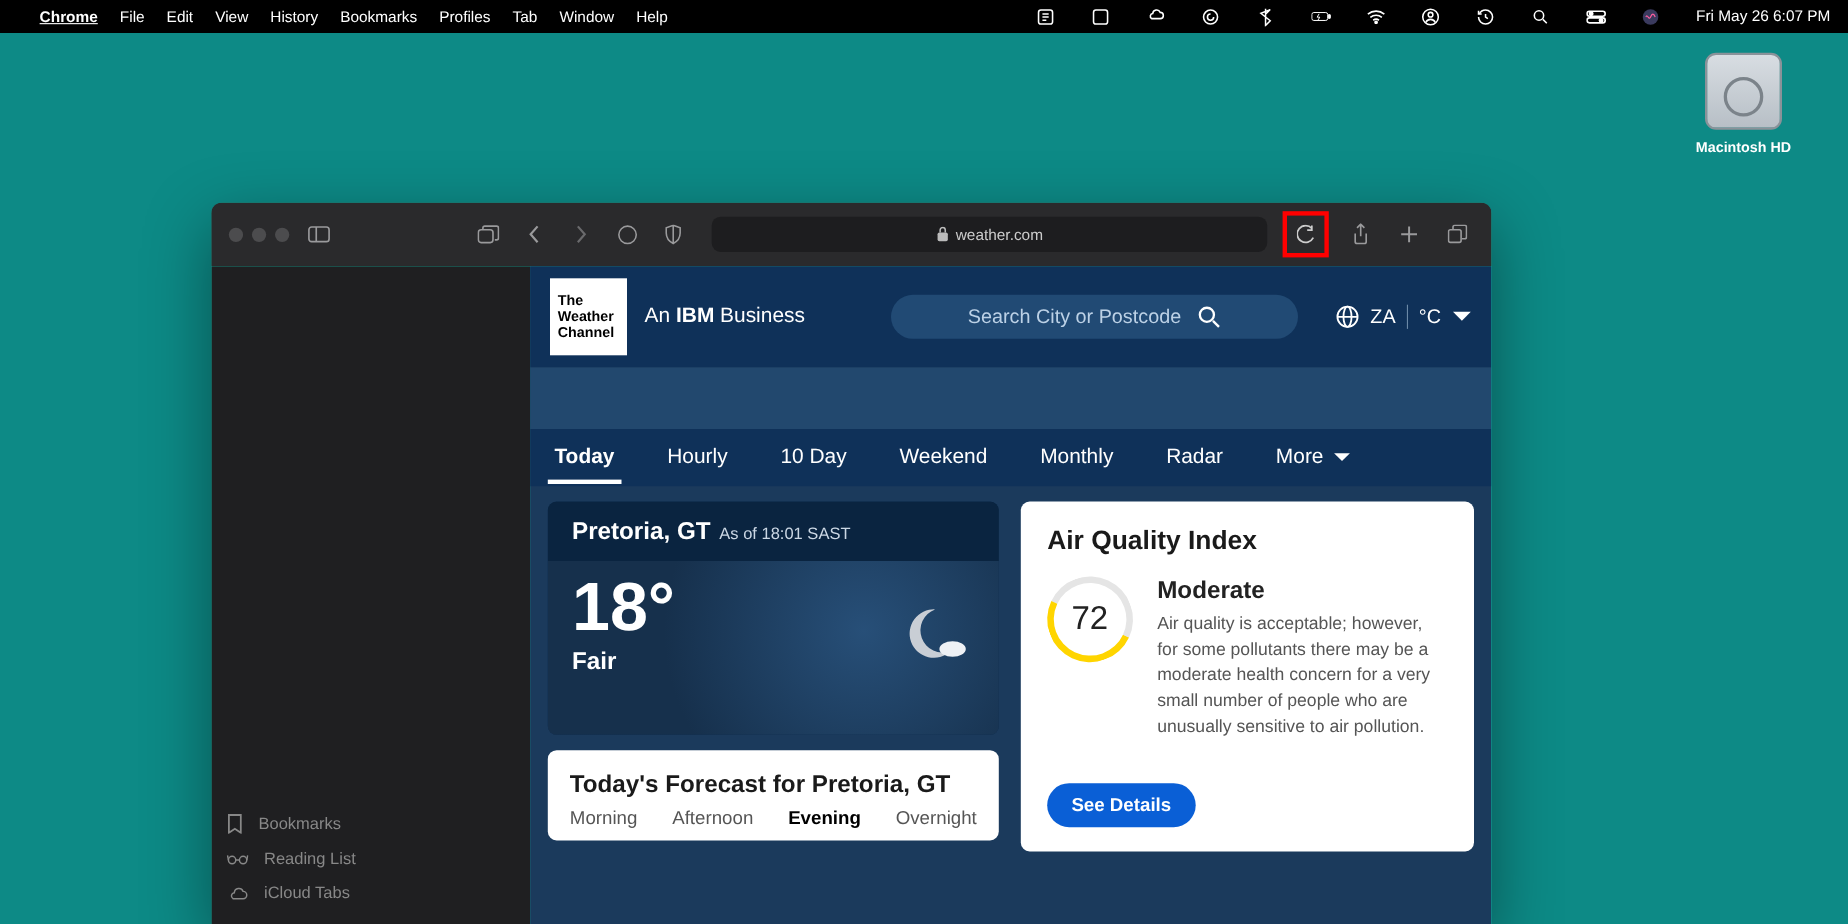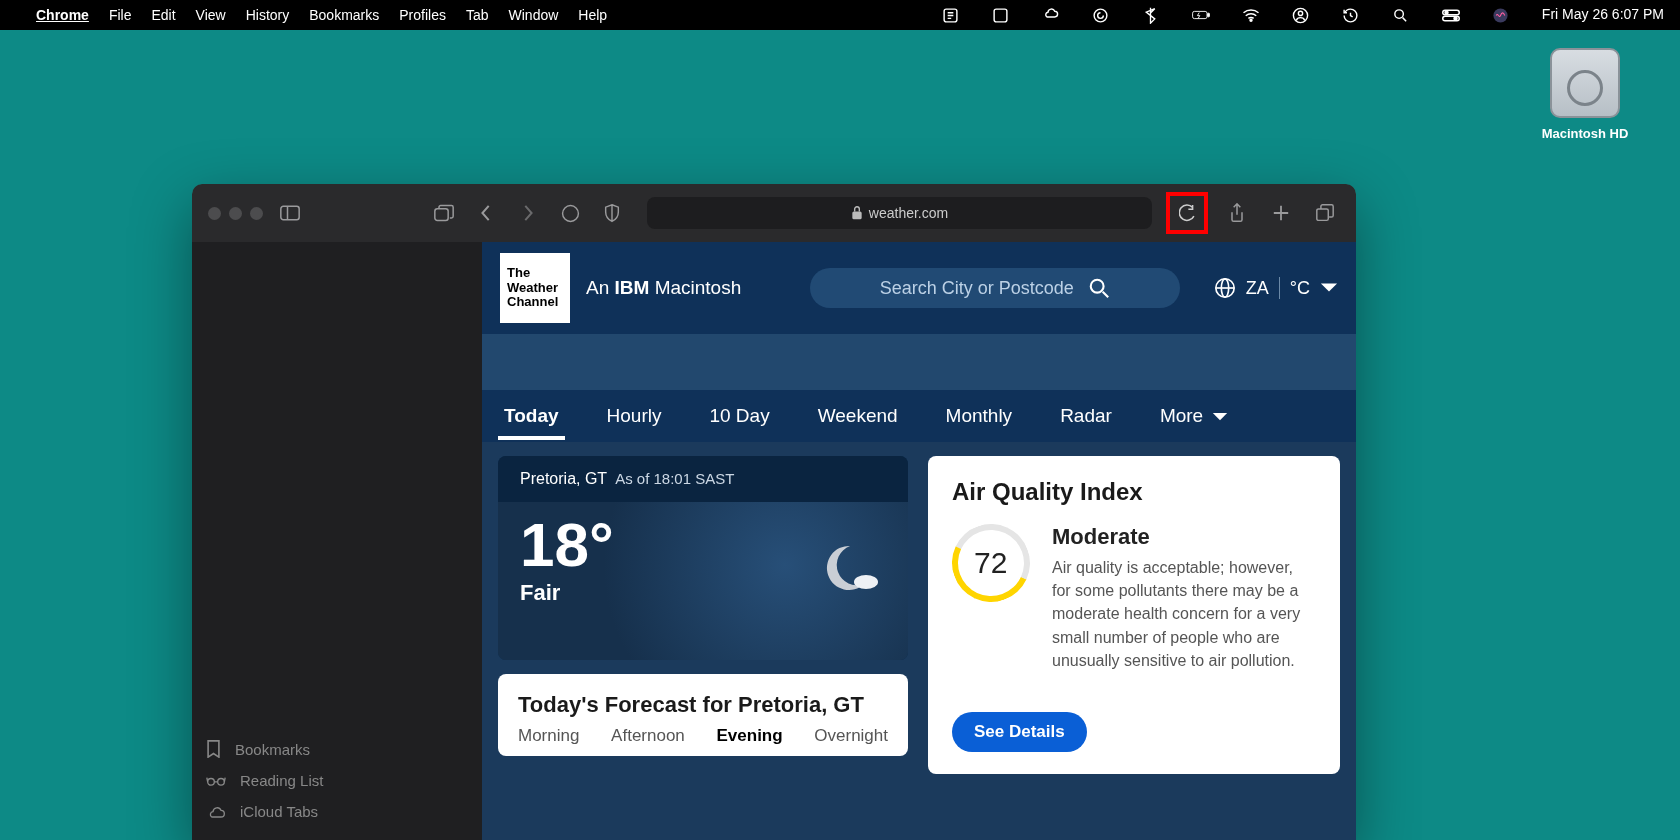--- a/index.html
+++ b/index.html
@@ -53,21 +53,21 @@
 
 .wc-tabs { height: 52px; background: #0f3159; display: flex; align-items: center; gap: 44px; padding: 0 20px; color: #fff; font-size: 19px; }
 .wc-tab { padding: 12px 2px; position: relative; }
 .wc-tab.active { font-weight: 600; }
 .wc-tab.active::after { content:""; position:absolute; bottom:-1px; left:-4px; right:-4px; height:4px; background:#fff; }
 
 .wc-main { display: flex; gap: 20px; padding: 14px 16px; }
 
 .card-now { width: 410px; background: #0d2b4a; border-radius: 8px; overflow: hidden; }
 .card-now-header { background: #0a2440; padding: 14px 22px; color: #fff; display:flex; align-items:baseline; gap:8px; }
-.card-now-header .loc { font-size: 16px; font-weight: 400; }
+.card-now-header .loc { font-size: 22px; font-weight: 700; }
 .card-now-header .ts { font-size: 15px; color:#cbd7e4; }
 .card-now-body { height: 158px; padding: 12px 22px 16px; background: radial-gradient(circle at 70% 40%, #274f78 0%, #16304c 60%), #133154; position: relative; color:#fff; }
 .temp-big { font-size: 62px; font-weight: 700; line-height:1; }
 .cond { font-size: 22px; font-weight: 600; margin-top: 4px; }
 .daynight { font-size: 20px; margin-top: 2px; }
 .moon { position:absolute; right:26px; top:38px; width:60px; height:60px; }
 
 .card-forecast { width: 410px; background: #fff; border-radius: 8px; margin-top: 14px; padding: 18px 20px 10px; }
 .card-forecast h3 { font-size: 22px; font-weight: 700; color: #1a1a1a; margin-bottom: 8px; }
 .segbar { display: flex; justify-content: space-between; font-size: 17px; color: #555; }
@@ -293,21 +293,21 @@
         </div>
       </div>
     </div>
 
     <div class="content">
       <div class="wc-header">
         <div class="wc-logo" style="white-space:pre-line">The
 Weather
 Channel</div>
         <div class="wc-tagline">
-          <span>An </span><b>IBM</b><span> Macintosh</span>
+          <span>An </span><b>IBM</b><span> Business</span>
         </div>
         <div class="wc-search">
           <span>Search City or Postcode</span>
           <span>
               <svg width="22" height="22" viewBox="0 0 24 24" fill="none" stroke="#fff" stroke-width="2.3">
                 <circle cx="10" cy="10" r="7"></circle>
                 <path d="M16 16l6 6"></path>
               </svg>
             </span>
         </div>

